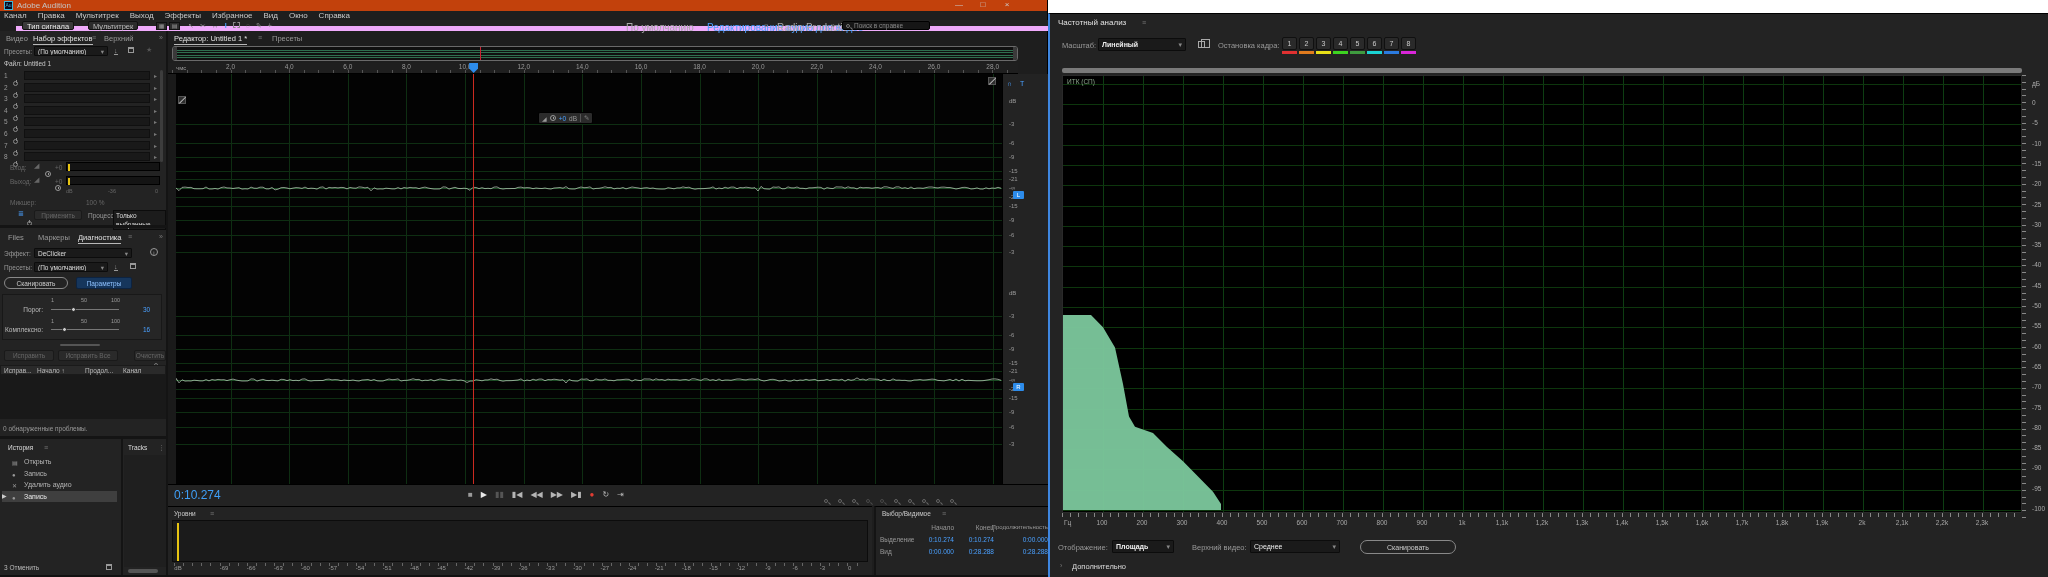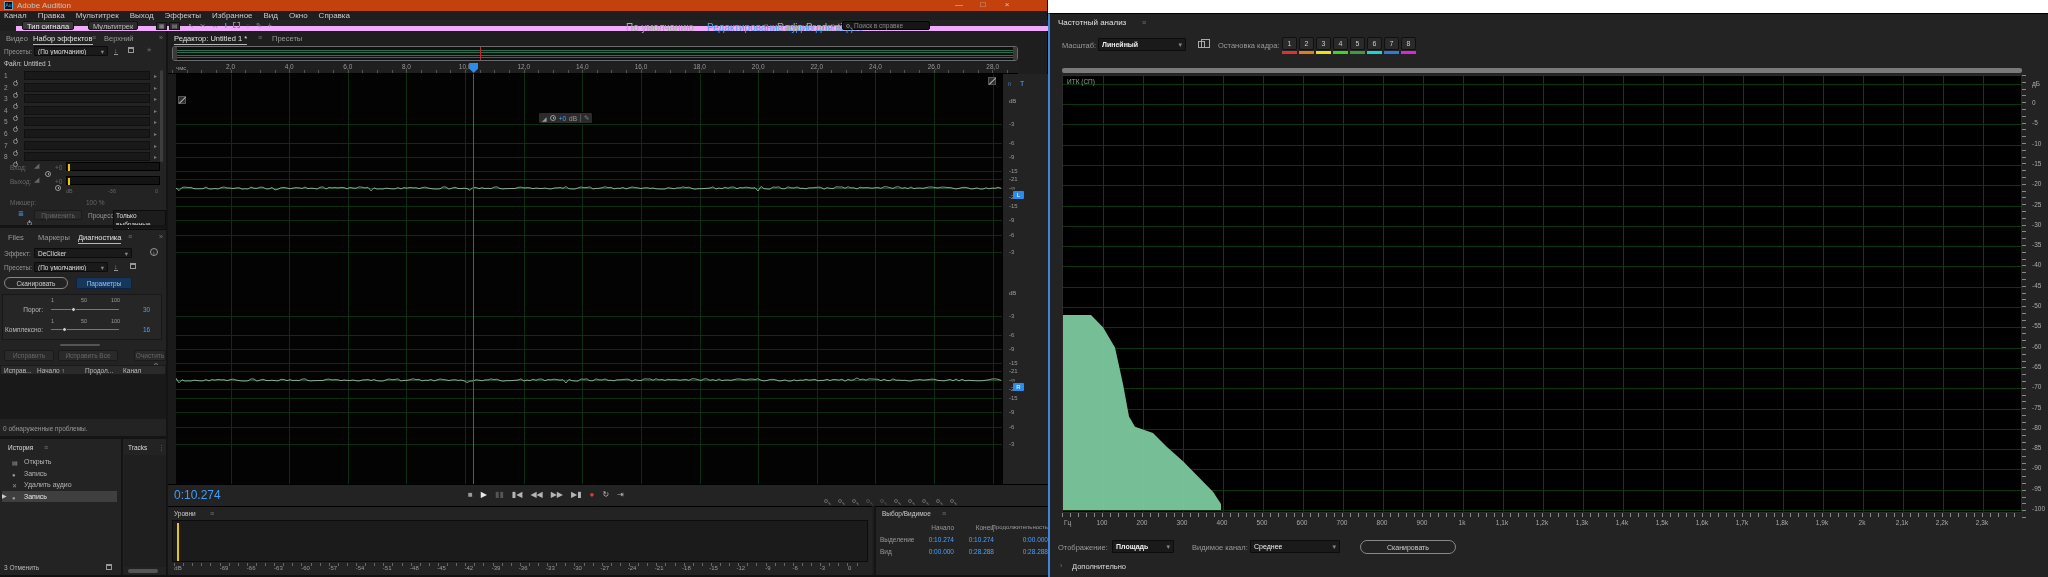--- a/index.html
+++ b/index.html
@@ -620,19 +620,19 @@
           <span class="fq-ylab" style="top: 348.8px;">-80</span>
           <span class="fq-ylab" style="top: 369.1px;">-85</span>
           <span class="fq-ylab" style="top: 389.4px;">-90</span>
           <span class="fq-ylab" style="top: 409.7px;">-95</span>
           <span class="fq-ylab" style="top: 430px;">-100</span>
         </div>
     </div>
 
     <span class="lbl" style="left:8px;top:529px;font-size:7.5px;">Отображение:</span>
     <span class="dropdown" style="left:62px;top:526px;width:62px;height:13px;line-height:12px;font-size:7px;"><span style="color:#eee;font-weight:bold;">Площадь</span><span class="arr">▾</span></span>
-    <span class="lbl" style="left:142px;top:529px;font-size:7.5px;">Видимое канал:</span>
+    <span class="lbl" style="left:142px;top:529px;font-size:7.5px;">Верхний видео:</span>
     <span class="dropdown" style="left:200px;top:526px;width:90px;height:13px;line-height:12px;font-size:7px;"><span style="color:#eee;">Среднее</span><span class="arr">▾</span></span>
     <span class="pillbtn" style="left:310px;top:526px;width:96px;height:14px;line-height:13px;font-size:7px;">Сканировать</span>
     <span class="chev abs" style="left:10px;top:548px;">›</span>
     <span class="lbl" style="left:22px;top:548px;color:#ddd;font-size:7.5px;font-weight:normal;">Дополнительно</span>
   </div>
 </div>
 
 </body></html>

